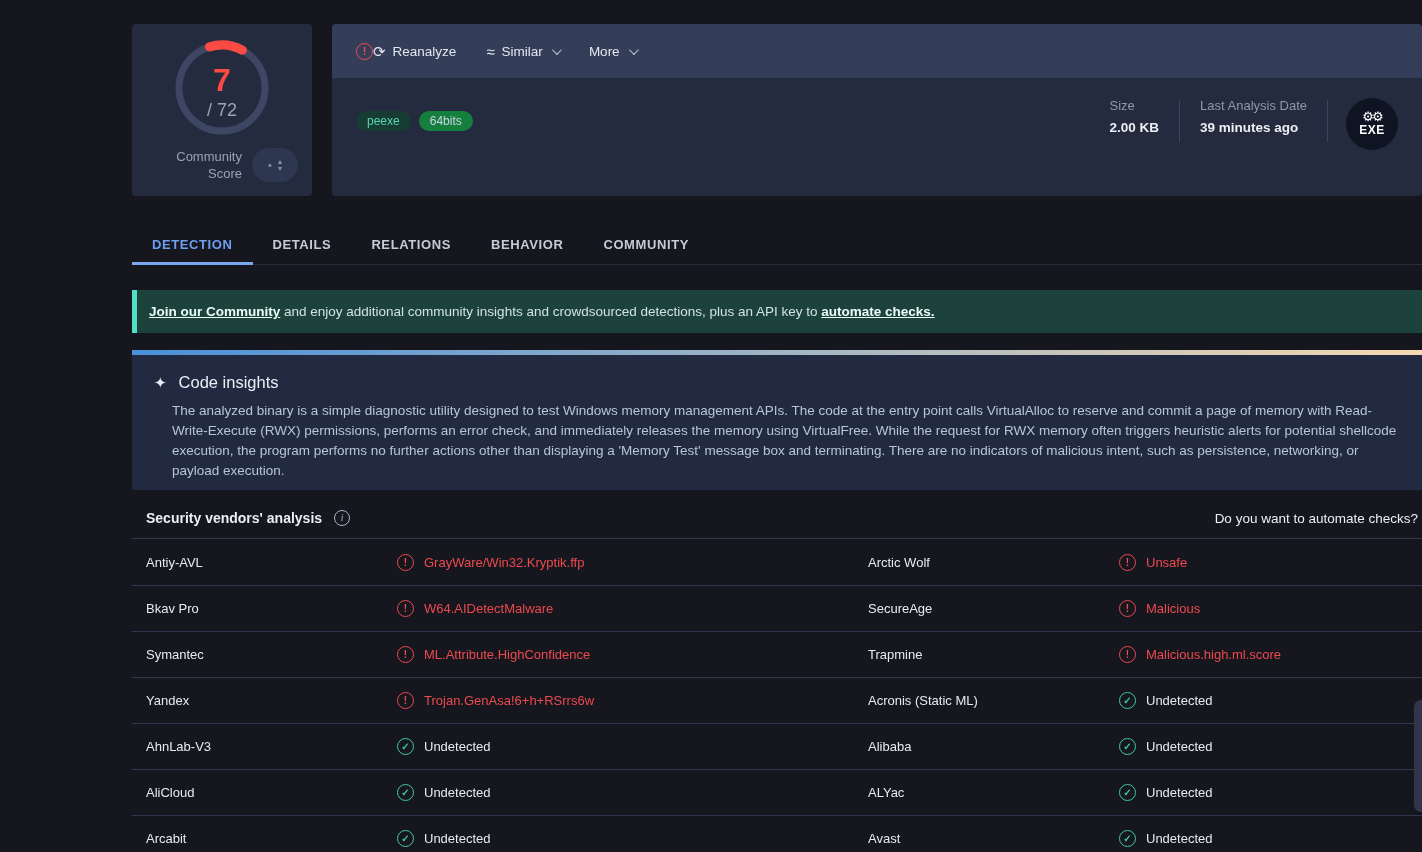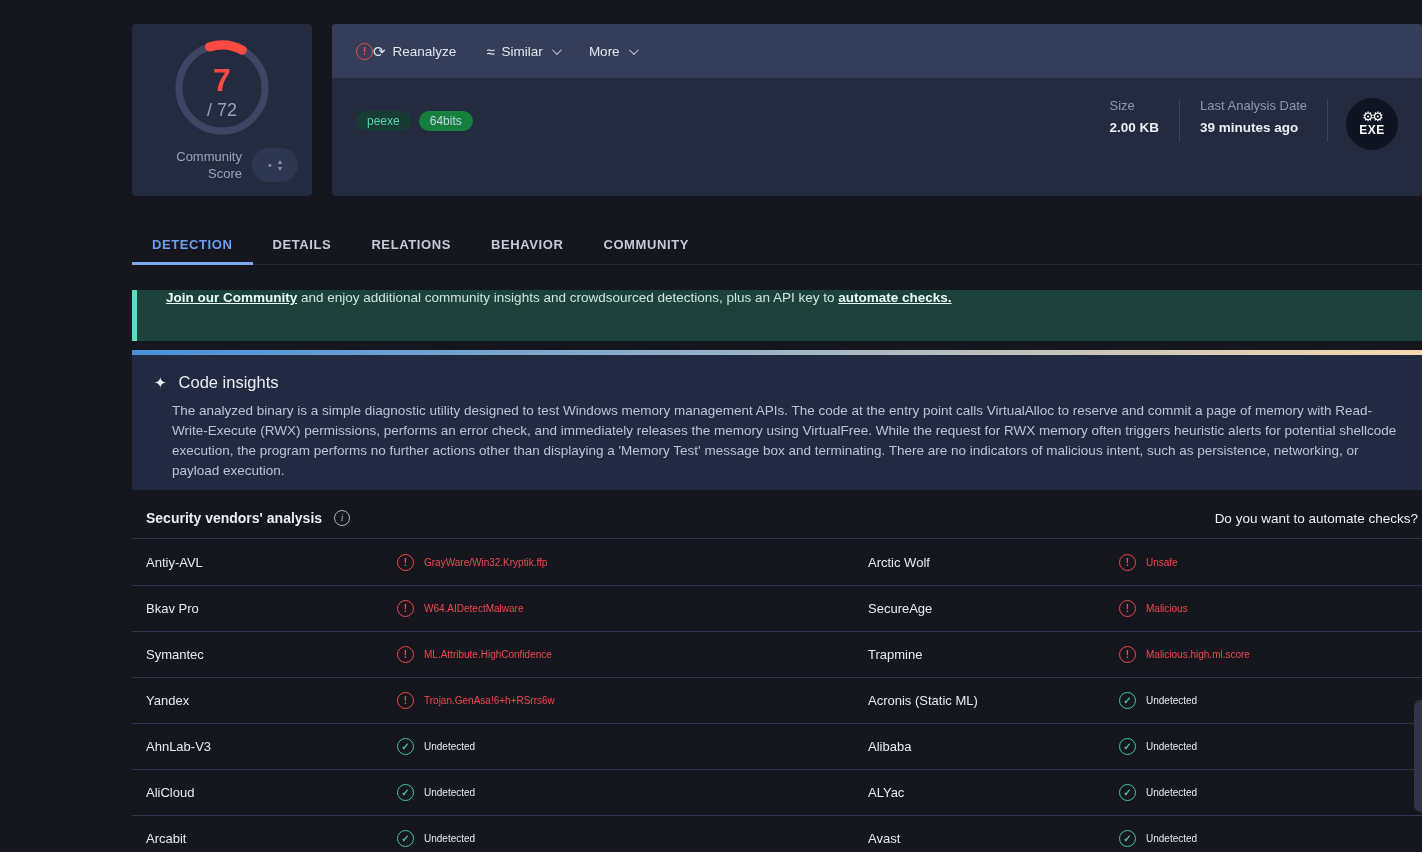--- a/index.html
+++ b/index.html
@@ -86,23 +86,23 @@
     padding: 0 20px; font-size: 13px; font-weight: bold; letter-spacing: 0.6px;
     color: #c6cbd8; display: flex; align-items: center; cursor: pointer; position: relative;
   }
   .tab.active { color: #6d9eef; }
   .tab.active::after {
     content: ""; position: absolute; left: 0; right: 0; bottom: -1px; height: 3px; background: #7aa7ee;
   }
 
   
   .community-banner {
-    position: absolute; top: 290px; left: 132px; right: 0; height: 51px;
+    position: absolute; top: 290px; left: 132px; right: 0; height: 43px;
     background: #1d423c; border-left: 5px solid #54dfc6;
-    display: flex; padding-left: 29px;
+    display: flex; align-items: center; padding-left: 12px;
     font-size: 13.5px; color: #cfe3df;
   }
   .banner-link { color: #eafcf8; font-weight: bold; text-decoration: underline; cursor: pointer; }
 
   
   .code-insights {
     position: absolute; top: 350px; left: 132px; right: 0; height: 140px;
     background: #212a40;
   }
   .gradient-bar { height: 5px; width: 100%; }
@@ -127,21 +127,21 @@
   .vh-spacer { flex: 1; }
   .automate-link { font-size: 13.5px; color: #eceef4; cursor: pointer; }
 
   .vendors-table { position: absolute; top: 540px; left: 132px; right: 0; }
   .v-row {
     display: flex; height: 46px; align-items: center; border-bottom: 1px solid #31364e; gap: 36px;
   }
   .cell-vendor { width: 229px; padding-left: 14px; font-size: 13px; color: #e8eaf0; flex: none; }
   .cell-result { width: 421px; display: flex; align-items: center; gap: 10px; flex: none; }
   .cell-result.last { flex: 1; width: auto; }
-  .result-text { font-size: 10px; }
+  .result-text { font-size: 13px; }
   .res-malicious .result-text { color: #ec4a4d; }
   .res-undetected .result-text { color: #e8eaf0; }
   .res-icon {
     width: 17px; height: 17px; border-radius: 50%; flex: none;
     font-size: 10px; font-weight: bold; text-align: center; line-height: 15px;
   }
   .res-malicious .res-icon { border: 1.5px solid #ec4a4d; color: #ec4a4d; }
   .res-undetected .res-icon { border: 1.5px solid #3fc9a4; color: #3fc9a4; }
 
   .scrollbar-thumb {

